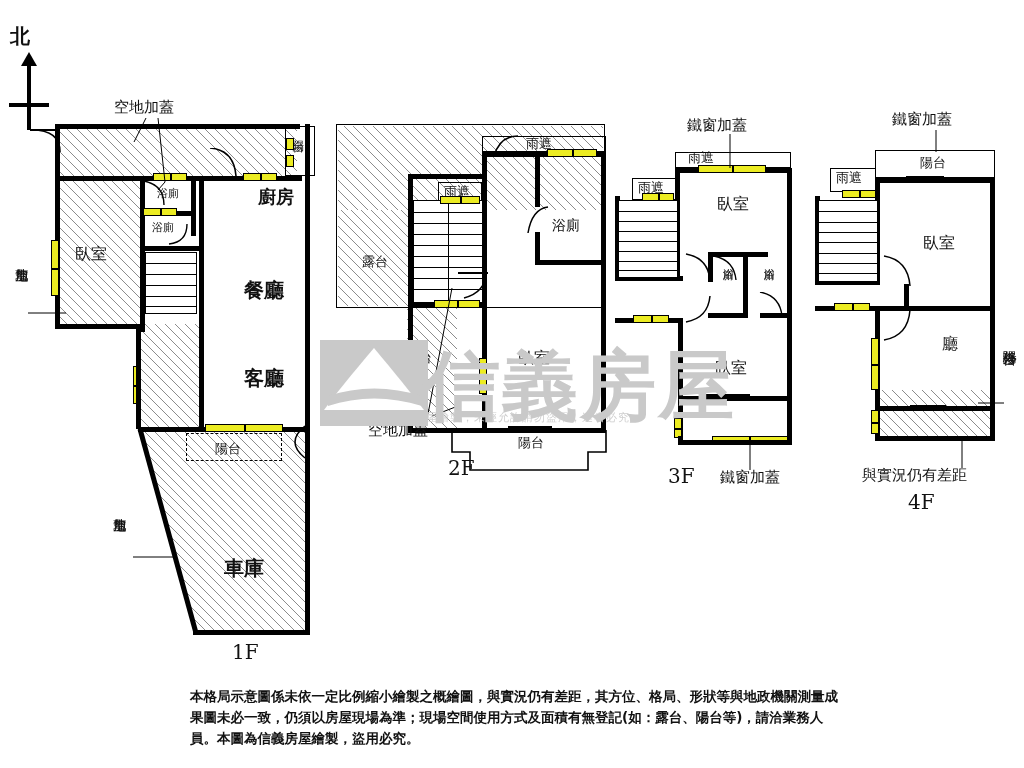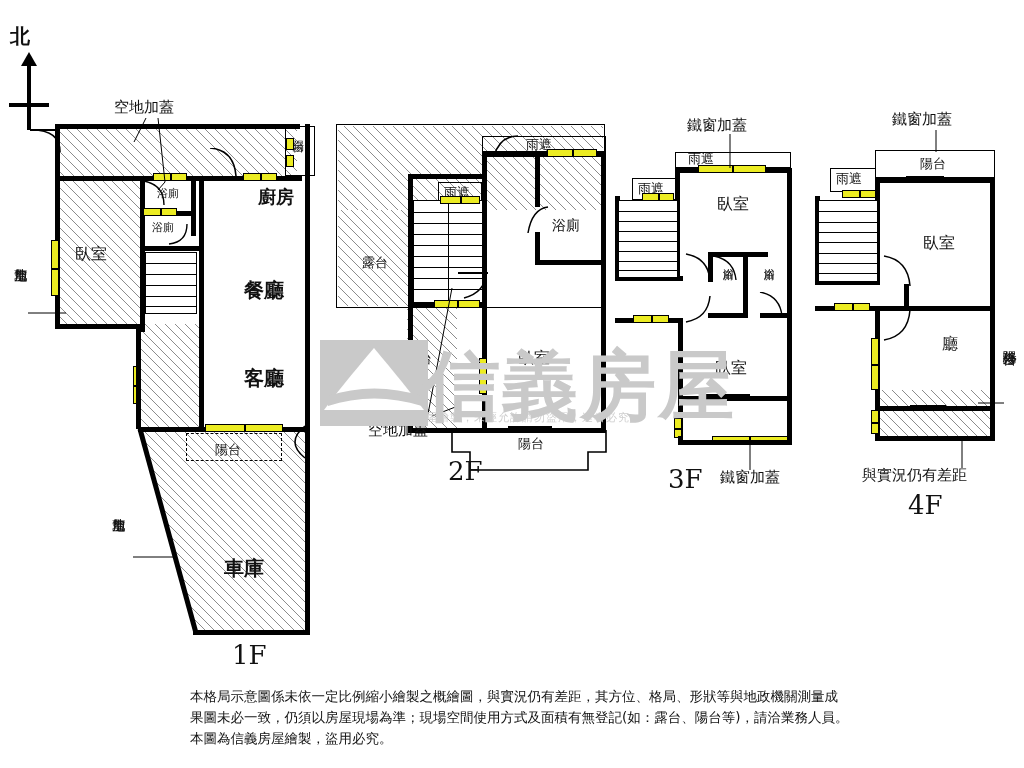--- a/index.html
+++ b/index.html
@@ -19,36 +19,36 @@
   .win.v{width:8px;}
   .win .seg{position:absolute;background:#000;}
   .hatch{
     position:absolute;
     background-image:repeating-linear-gradient(45deg,#000 0,#000 0.7px,rgba(0,0,0,0) 0.7px,rgba(0,0,0,0) 7px);
     opacity:.45;
   }
   .lbl{position:absolute;white-space:nowrap;line-height:1;}
   .lbl-v{position:absolute;white-space:nowrap;line-height:1.02;writing-mode:vertical-rl;text-orientation:upright;}
   .dash{position:absolute;border:1px dashed #000;box-sizing:border-box;} .t11{font-size:11px;} .t12{font-size:12px;}
-  .t13{font-size:13px;} .t14{font-size:14px;} .t15{font-size:15px;}
-  .t16{font-size:16px;} .t18{font-size:18px;} .t20{font-size:20px;} .t26{font-size:26px;}
+  .t13{font-size:13px;font-family:Liberation Mono, monospace;} .t14{font-size:14px;} .t15{font-size:15px;}
+  .t16{font-size:16px;} .t18{font-size:18px;} .t20{font-size:20px;} .t26{font-size:20px;}
   .bold{font-weight:bold;}
   .serif{font-family:"DejaVu Serif","Liberation Serif",serif;}
 
   
   .stair{position:absolute;border:1px solid #000;box-sizing:border-box;background:#fff;}
   .tread{position:absolute;background:#000;height:1px;left:0;right:0;}
   .treadv{position:absolute;background:#000;width:1px;top:0;bottom:0;}
 
   
   #wm{position:absolute;left:318px;top:330px;width:410px;height:110px;pointer-events:none;}
   #wmtext{position:absolute;left:330px;top:410px;width:420px;font-size:11px;color:#cfcfcf;letter-spacing:1px;white-space:nowrap;}
 
   
-  #disc{position:absolute;left:190px;top:686px;width:660px;font-size:13.5px;line-height:1.55;color:#111;text-align:left;}
+  #disc{position:absolute;left:190px;top:686px;width:660px;font-size:13.5px;line-height:1.55;color:#111;text-align:left;font-weight:bold;}
 
   
   #north{position:absolute;left:8px;top:20px;width:46px;height:110px;}
 </style>
 </head>
 <body>
 
 <div id="stage">
 
   <div id="north">

